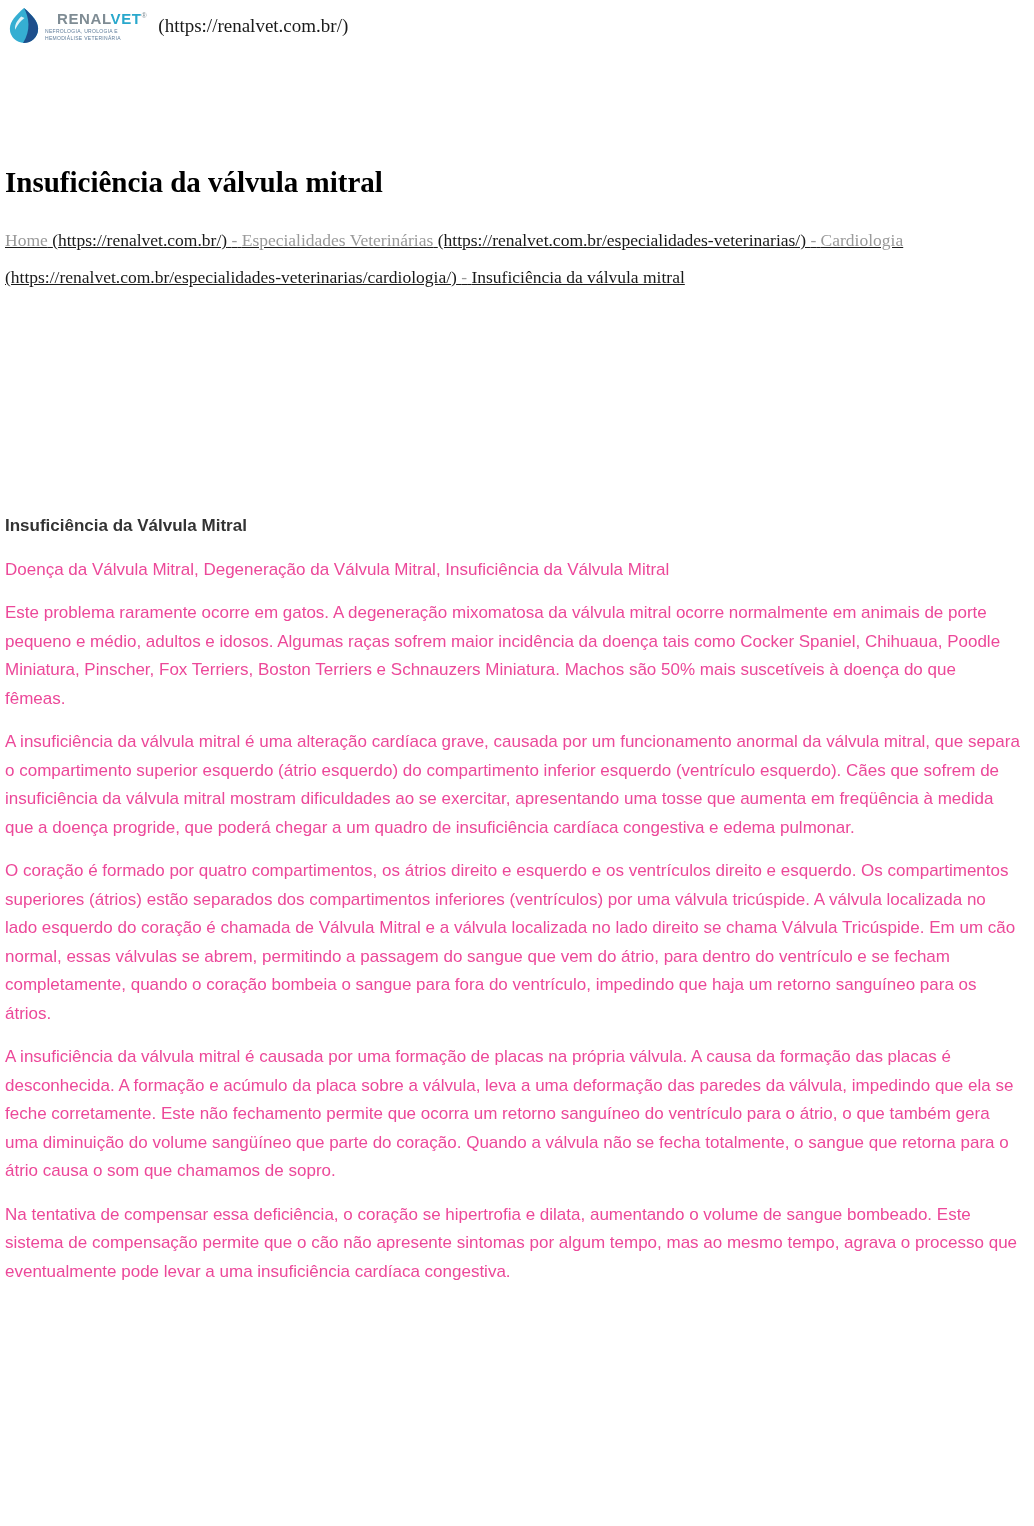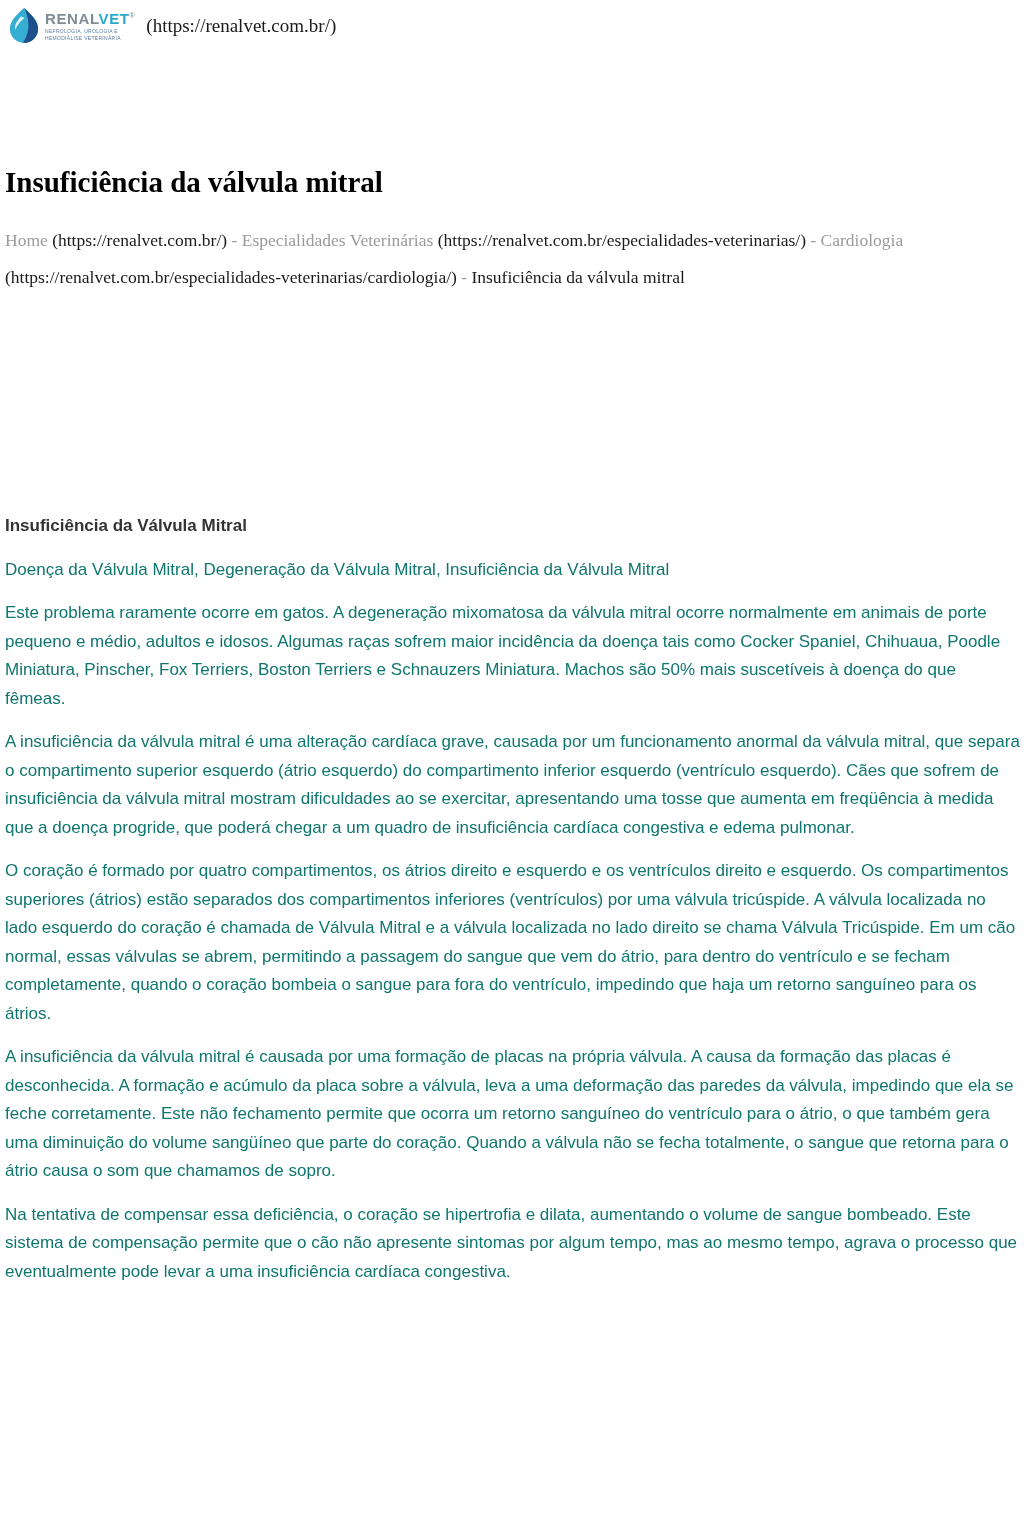--- a/index.html
+++ b/index.html
@@ -24,21 +24,21 @@
   .logo {
     display: flex;
     align-items: center;
     gap: 5px;
     text-decoration: none;
     cursor: pointer;
   }
   .logo-mark { display: inline-flex; width: 32px; height: 38px; }
   .logo-text { display: flex; flex-direction: column; line-height: 1; }
   .brand-line { font-size: 15px; font-weight: 600; letter-spacing: 0.6px; }
-  .brand-renal { color: #7f8c94; }
+  .brand-renal { color: #7f8c94; margin-left: 12px; }
   .brand-vet { color: #29a8cc; }
   .brand-reg { color: #7f8c94; font-size: 7px; vertical-align: super; font-weight: 400; }
   .tagline { margin-top: 2px; font-size: 5px; letter-spacing: 0.3px; color: #5f7c9a; }
   .tagline span { display: block; line-height: 1.25; }
   .header-url {
     font-family: "Liberation Serif", serif;
     font-size: 19px;
     color: #1a1a1a;
     margin-left: 2px;
   }
@@ -54,33 +54,34 @@
   }
 
   
   .breadcrumb {
     margin-top: 22px;
     font-family: "Liberation Serif", serif;
     font-size: 17.5px;
     line-height: 37px;
     color: #1a1a1a;
     max-width: 990px;
+    text-decoration: underline;
   }
   .bc-link { color: #9a9a9a; text-decoration: none; cursor: pointer; }
   .bc-url { color: #1a1a1a; }
   .bc-sep { color: #9a9a9a; }
   .bc-current { color: #1a1a1a; }
 
   
   .article { margin-top: 216px; }
   .article p {
     font-size: 17px;
     line-height: 28.5px;
     margin: 0 4px 15px 0;
-    color: #0f766e;
+    color: #ec4899;
   }
   .article p.section-heading {
     font-weight: bold;
     color: #333333;
     margin: 24px 0 15px 0;
   }
 </style>
 </head>
 <body>
 

